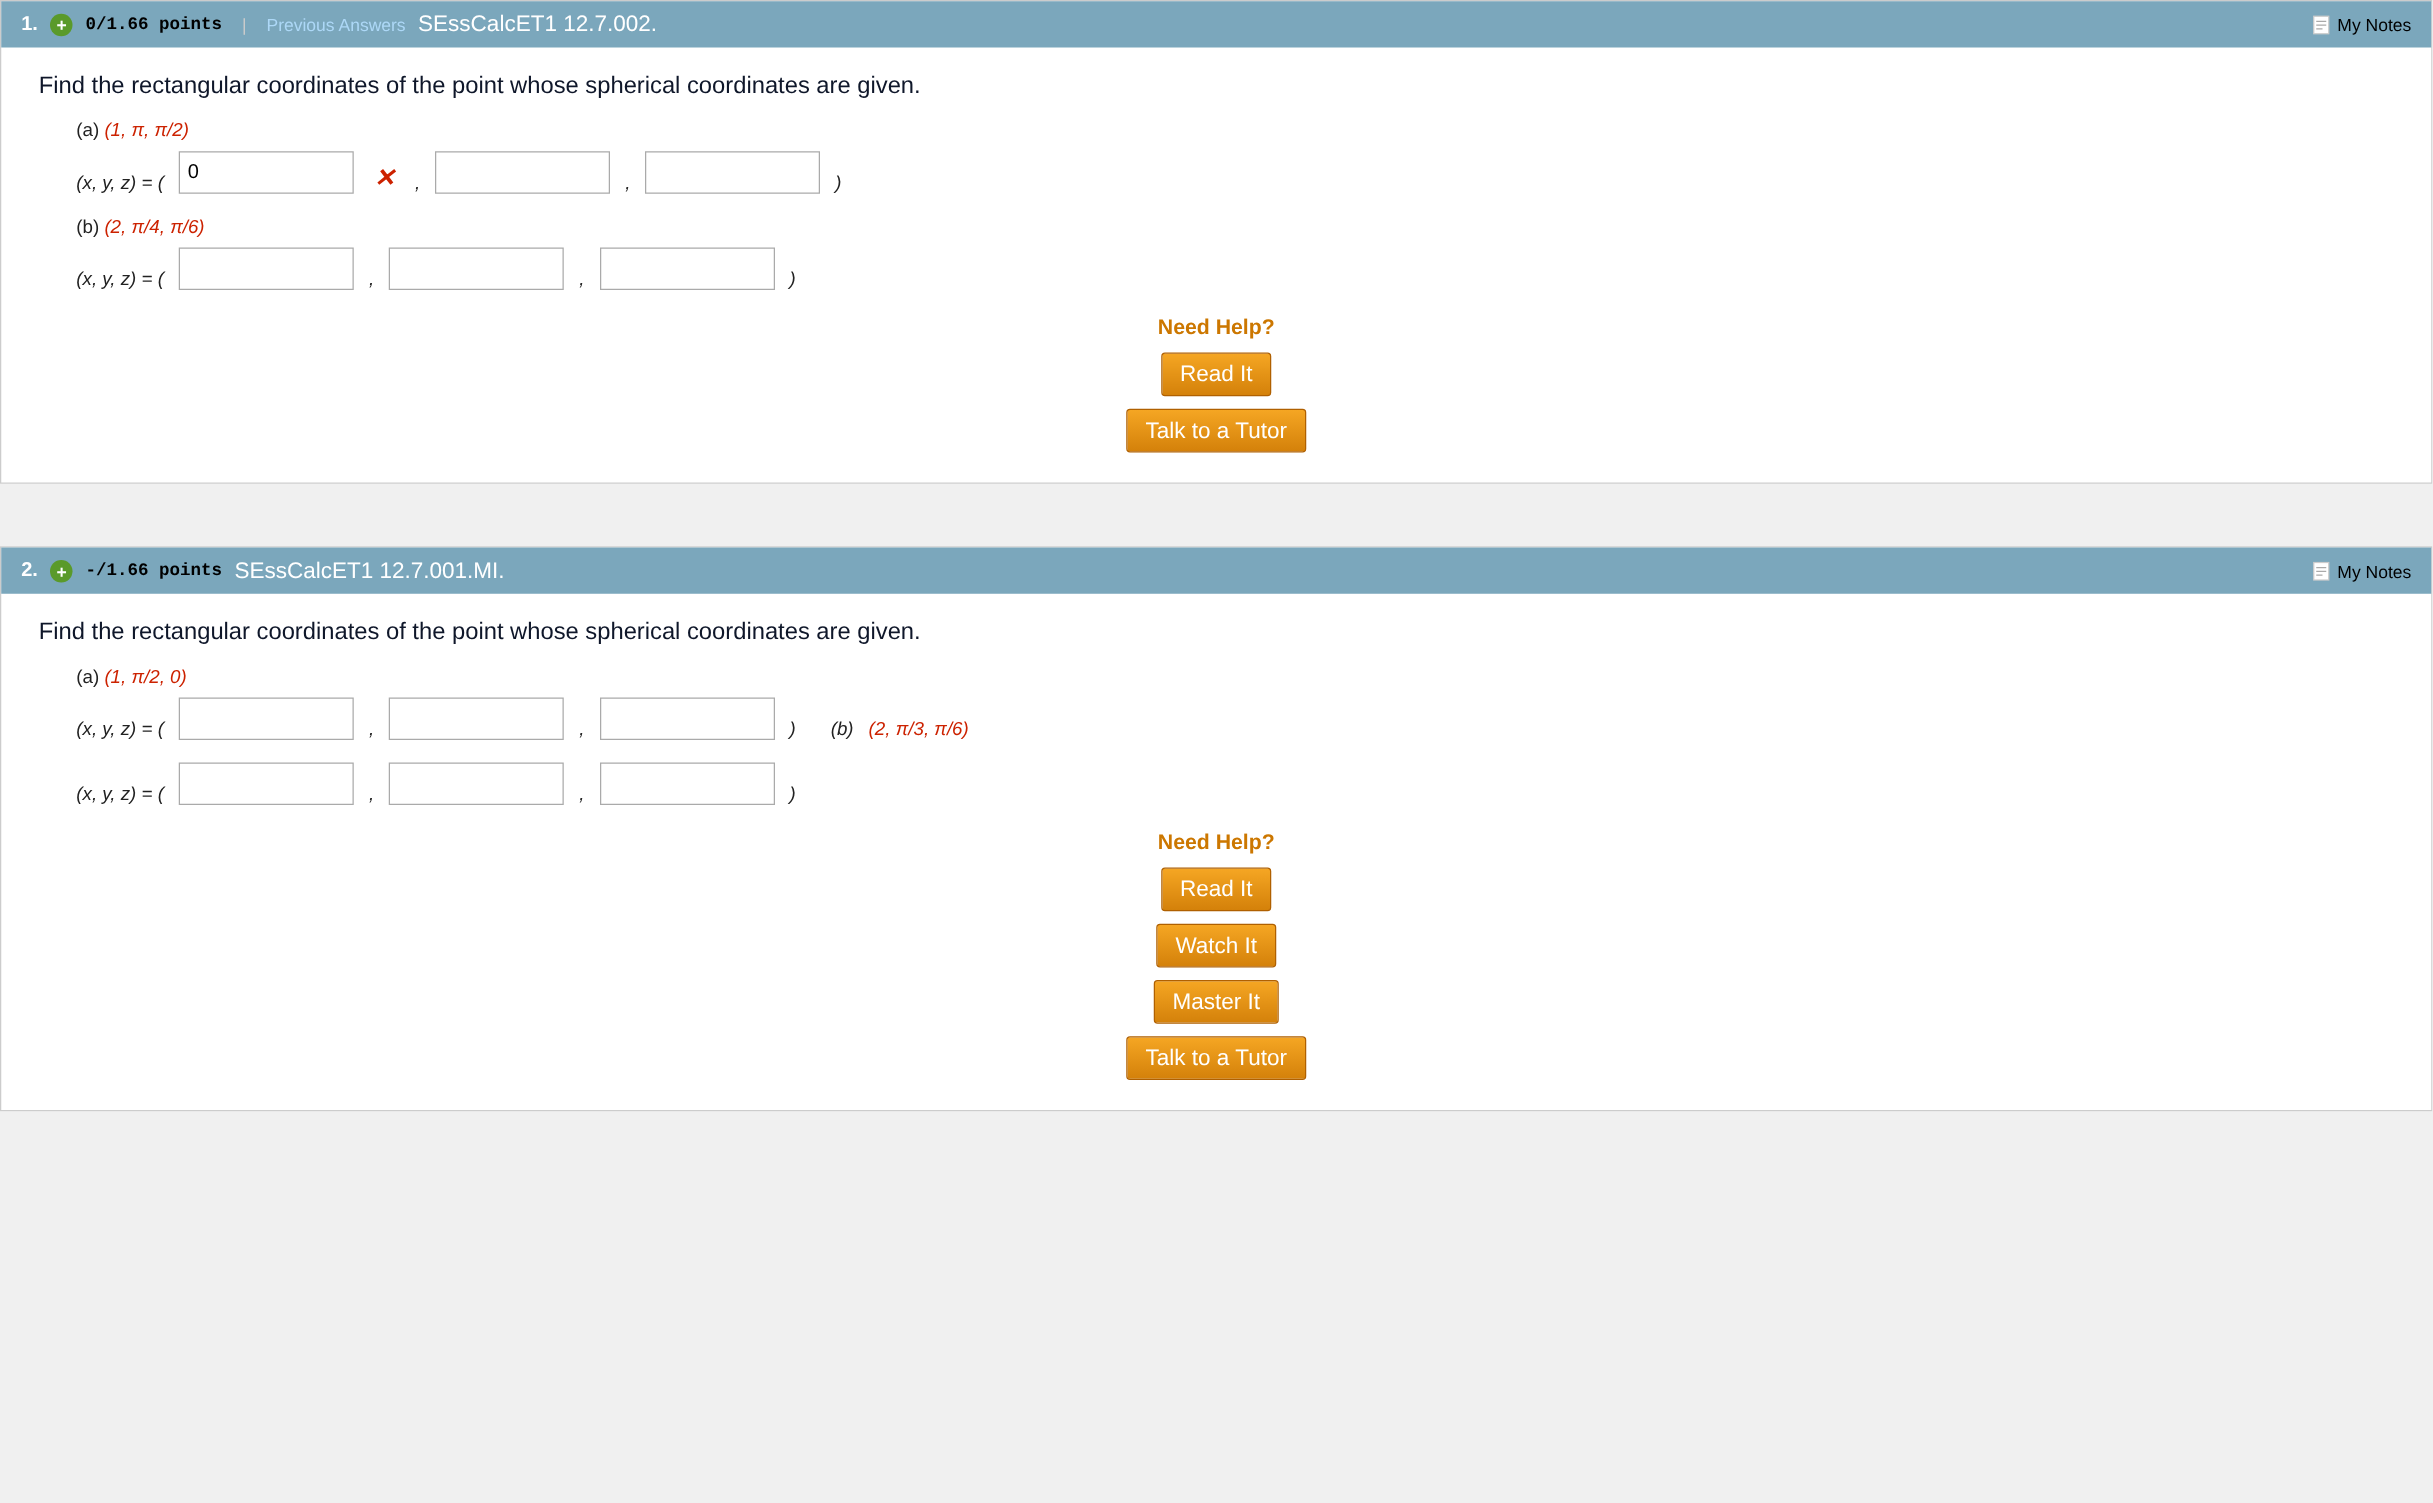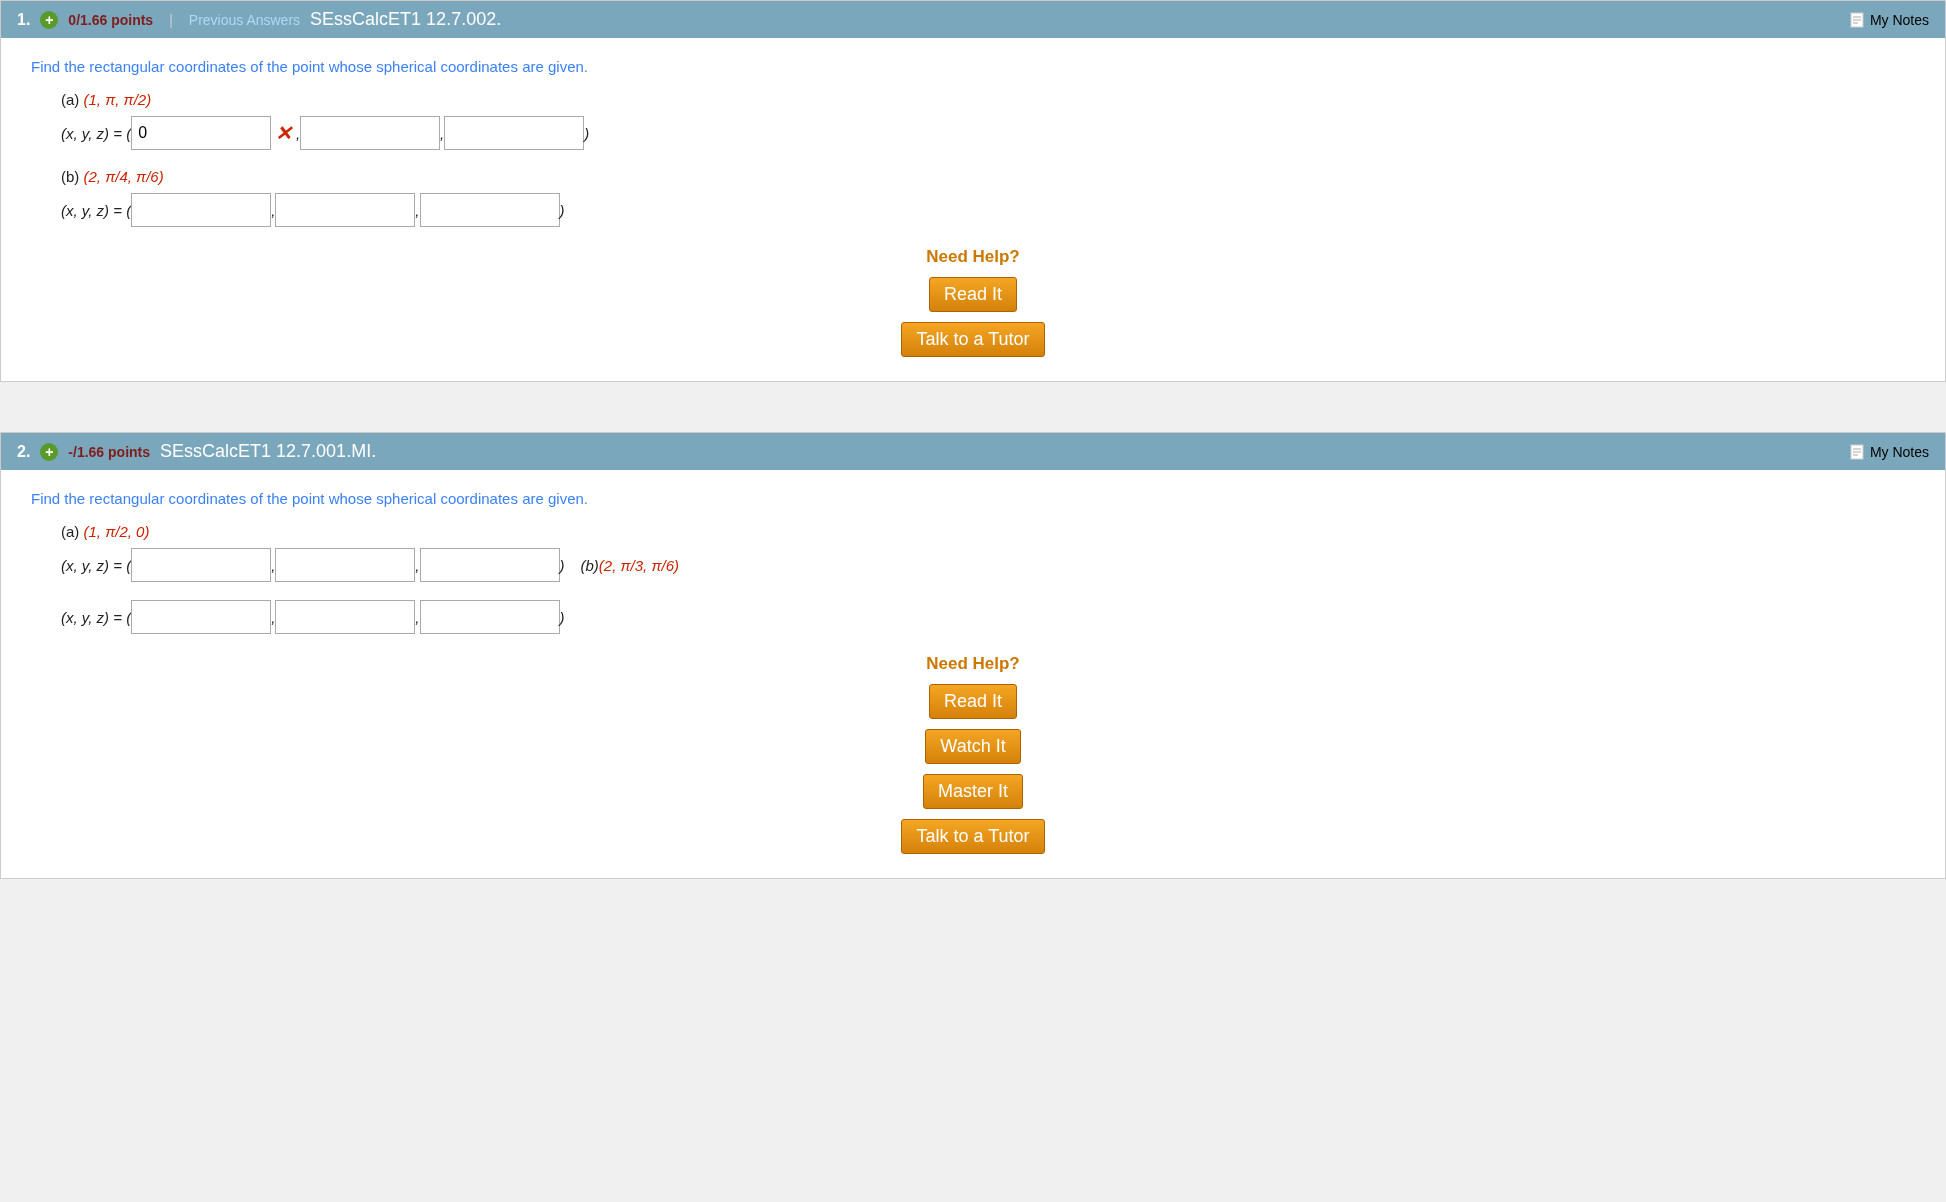--- a/index.html
+++ b/index.html
@@ -46,23 +46,24 @@
       width: 18px;
       height: 18px;
       background: #5a9a2a;
       border-radius: 50%;
       color: #fff;
       font-size: 14px;
       font-weight: bold;
       line-height: 1;
     }
     .points-text {
-      color: #7f1d1d;
-      font-weight: bold;
-      font-size: 14px;
+      color: #000000;
+      font-weight: bold;
+      font-size: 14px;
+      font-family: Liberation Mono, monospace;
     }
     .separator {
       color: #ccc;
       margin: 0 6px;
     }
     .prev-answers {
       color: #add8f7;
       font-size: 14px;
       cursor: pointer;
     }
@@ -75,40 +76,40 @@
       align-items: flex-start;
       gap: 6px;
       color: #000000;
       font-size: 14px;
       cursor: pointer;
     }
     .question-body {
       padding: 20px 30px 24px 30px;
     }
     .problem-statement {
-      font-size: 15px;
+      font-size: 19px;
       margin-bottom: 16px;
-      color: #3b82f6;
+      color: #0f172a;
     }
     .sub-part {
       margin-bottom: 18px;
       padding-left: 30px;
     }
     .sub-part-label {
       margin-bottom: 8px;
       font-size: 15px;
     }
     .coord-label {
       color: #cc2200;
       font-style: italic;
     }
     .coord-line {
       display: flex;
-      align-items: center;
-      gap: 0;
+      align-items: flex-end;
+      gap: 12px;
       font-size: 15px;
       font-style: italic;
     }
     .answer-input {
       width: 140px;
       height: 34px;
       border: 1px solid #aaa;
       font-size: 15px;
       padding: 2px 6px;
       font-style: normal;

